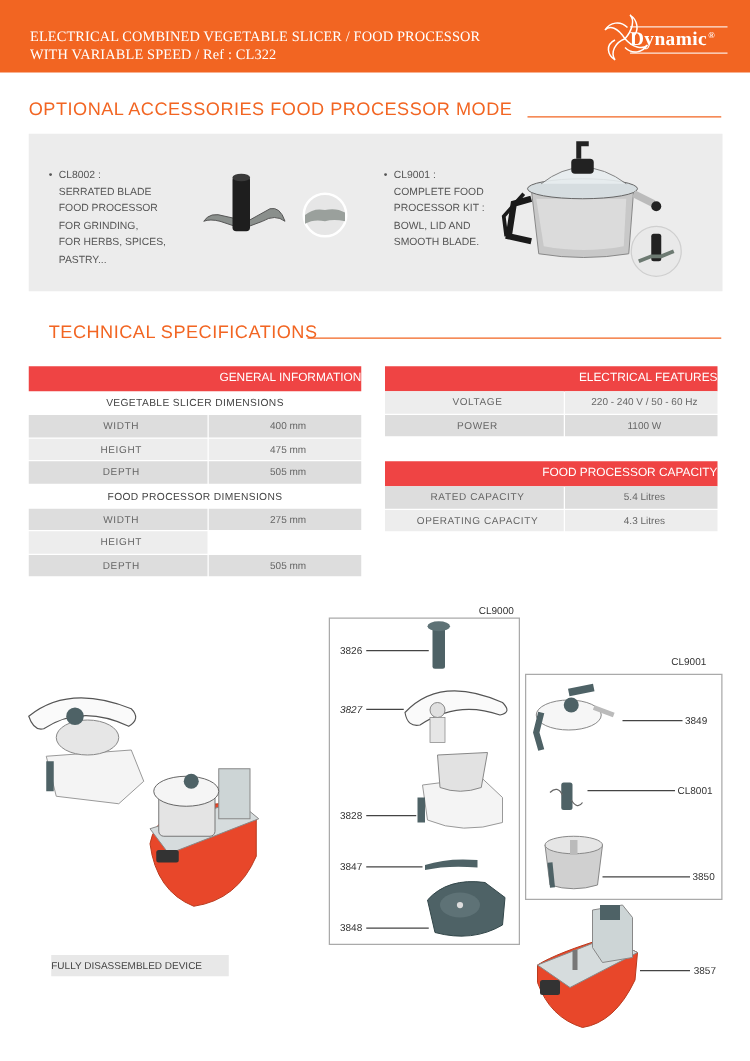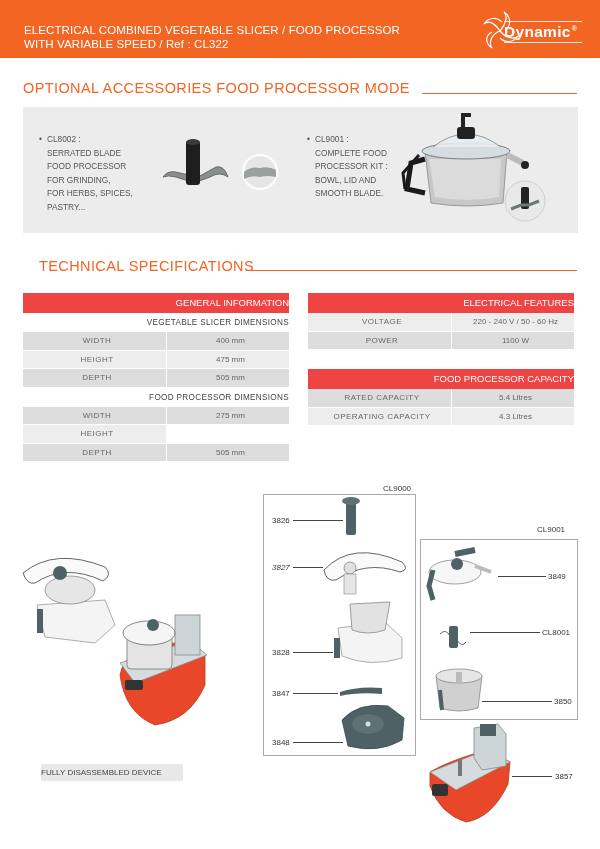--- a/index.html
+++ b/index.html
@@ -1,41 +1,41 @@
 <!DOCTYPE html>
 <html><head>
 <meta charset="utf-8">
 <style>
   * { box-sizing: border-box; margin: 0; padding: 0; }
   html, body { width: 600px; height: 849px; background: #ffffff; overflow: hidden; }
   body { font-family: "Liberation Sans", "DejaVu Sans", sans-serif; color: #555; position: relative; }
 
   
-  .header { position: absolute; left: 0; top: 0; width: 600px; height: 58px; background: #f26522; }
+  .header { position: absolute; left: 0; top: 0; width: 600px; height: 58px; background: #f26522; font-family: Liberation Serif, serif; }
   .header-title { position: absolute; left: 24px; top: 23px; color: #fff; font-size: 11.5px; line-height: 14px; letter-spacing: 0.1px; }
   .logo { position: absolute; left: 480px; top: 10px; width: 106px; height: 42px; }
   .logo-text { position: absolute; left: 24px; top: 13px; color: #fff; font-weight: bold; font-size: 15.5px; letter-spacing: 0.3px; }
   .logo-reg { font-size: 7px; vertical-align: super; margin-left: 1px; }
   .logo-line-top { position: absolute; left: 24px; top: 11px; width: 78px; height: 1px; background: #fff; opacity: 0.85; }
   .logo-line-bot { position: absolute; left: 24px; top: 32px; width: 78px; height: 1px; background: #fff; opacity: 0.85; }
 
   
   .section-title { position: absolute; color: #f26522; font-size: 14.5px; letter-spacing: 0.4px; white-space: nowrap; }
   .section-rule { position: absolute; height: 1px; background: #f26522; }
 
   
   .acc-panel { position: absolute; left: 23px; top: 107px; width: 555px; height: 126px; background: #ececec; }
   .acc-item-text { position: absolute; font-size: 8.3px; line-height: 13.5px; color: #555; }
   .acc-item-text .bullet { position: absolute; left: -8px; top: 0; }
   .acc-img { position: absolute; }
 
   
   .tbl { position: absolute; width: 266px; }
   .tbl-head { height: 20px; background: #ef4444; color: #fff; font-size: 9.5px; text-align: right; line-height: 20px; }
-  .tbl-sub { height: 19px; text-align: right; font-size: 8.2px; color: #444; line-height: 19px; letter-spacing: 0.3px; }
+  .tbl-sub { height: 19px; text-align: center; font-size: 8.2px; color: #444; line-height: 19px; letter-spacing: 0.3px; }
   .tbl-row { display: flex; height: 17.5px; margin-bottom: 1px; font-size: 8px; line-height: 17.5px; text-align: center; }
   .tbl-row .k { width: 143px; padding-left: 5px; color: #666; letter-spacing: 0.5px; margin-right: 1px; }
   .tbl-row .v { flex: 1; padding-left: 5px; color: #666; }
   .row-dark .k, .row-dark .v { background: #dddddd; }
   .row-light .k, .row-light .v { background: #ededed; }
 
   
   .diag-box { position: absolute; border: 1px solid #aaa; }
   .diag-label { position: absolute; font-size: 8px; color: #333; }
   .callout-line { position: absolute; height: 1px; background: #444; }

